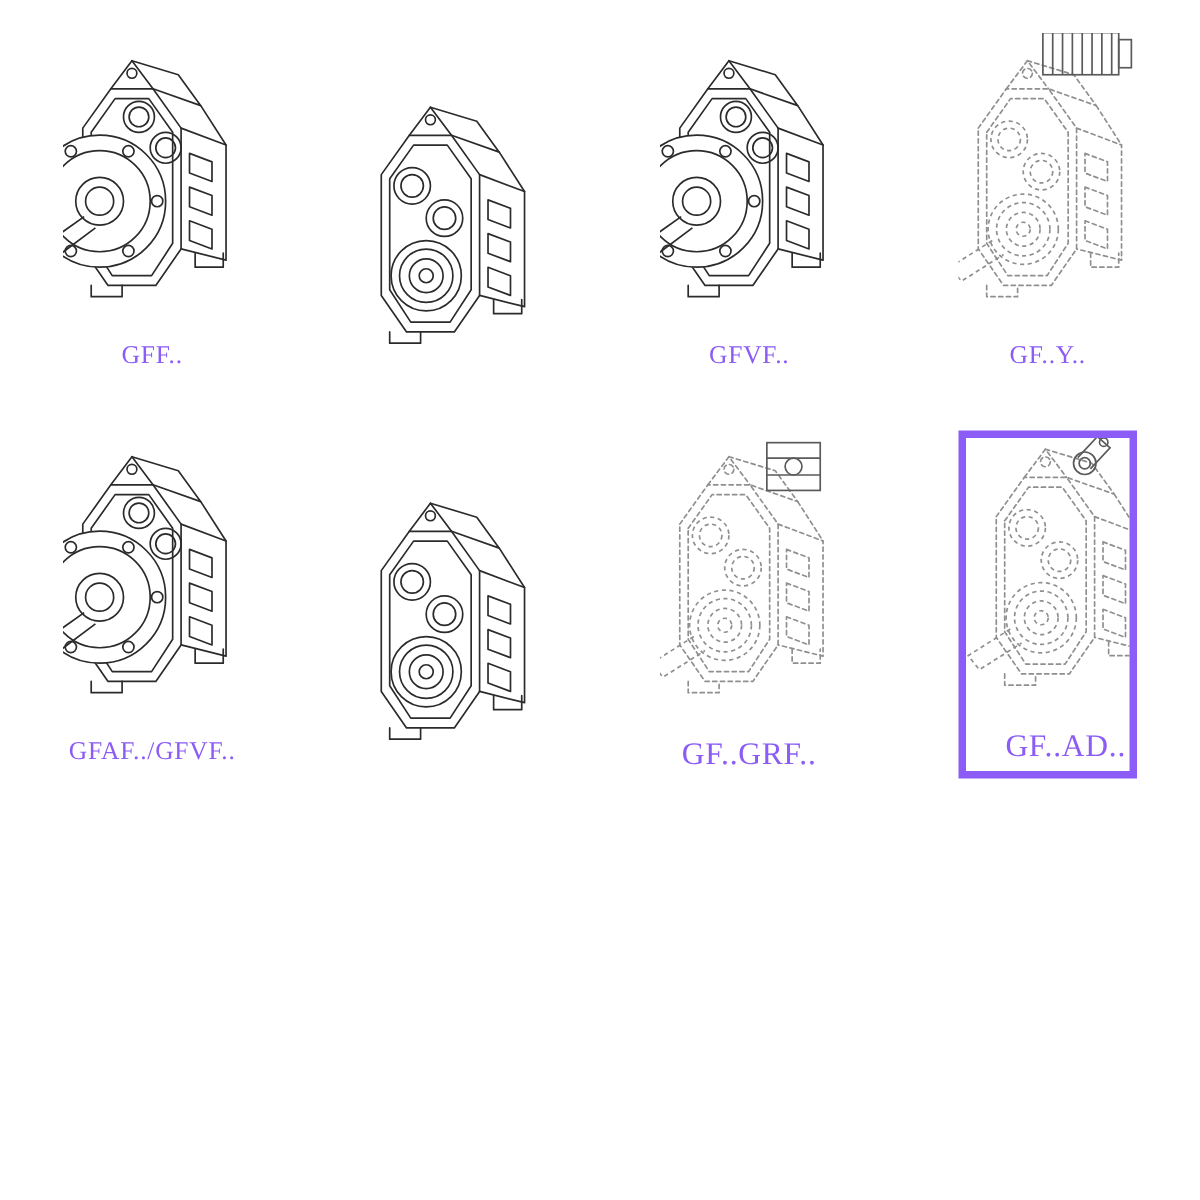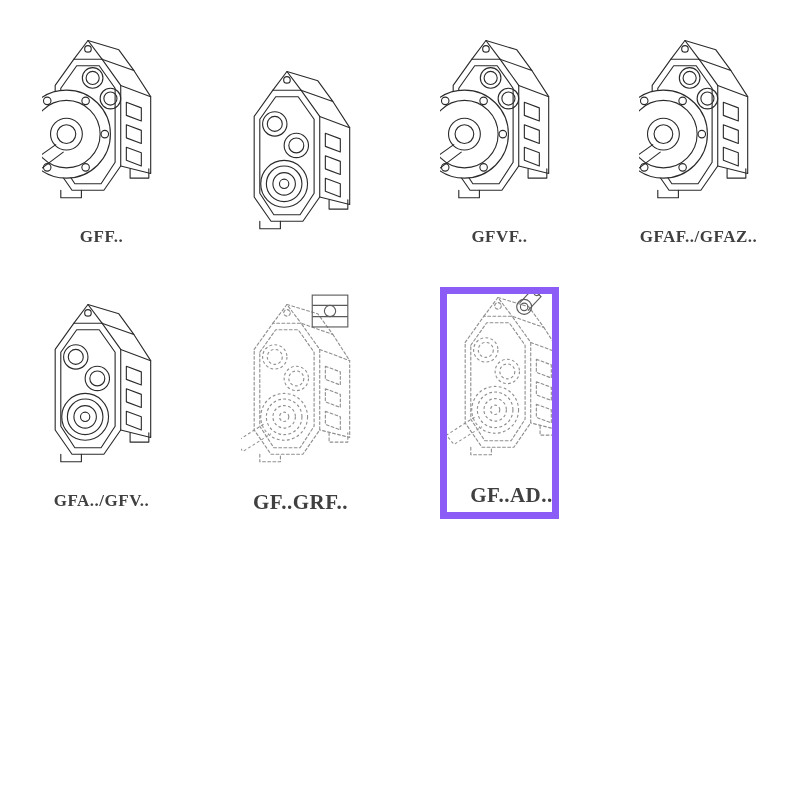--- a/index.html
+++ b/index.html
@@ -20,36 +20,36 @@
   }
   .cell {
     display: flex;
     flex-direction: column;
     align-items: center;
     justify-content: flex-end;
     box-sizing: border-box;
     overflow: hidden;
   }
   .cell.boxed {
-    border: 7px solid #8b5cf6;
+    border: 5px solid #8b5cf6;
     padding-left: 24px;
   }
   .drawing {
     width: 172px;
     height: 206px;
     flex: 0 0 auto;
     stroke-width: 1.2;
   }
   .drawing.solid  { stroke: #2b2b2b; }
   .drawing.dashed { stroke: #8f8f8f; }
   .label {
-    font-weight: 700;
+    font-weight: 400;
     font-size: 17px;
     letter-spacing: 0.5px;
-    color: #404040;
+    color: #8b5cf6;
     line-height: 1;
     padding: 4px 0 10px 0;
     text-align: center;
     white-space: nowrap;
   }
   .label.large { font-size: 21px; padding-bottom: 6px; text-align: center; }
   .defs-holder { position: absolute; width: 0; height: 0; overflow: hidden; }
 </style>
 </head>
 <body>
@@ -203,33 +203,38 @@
   <figure class="cell">
     <svg class="drawing solid" viewBox="0 0 180 220">
         <use href="#sym-flange"></use>
       </svg>
     <figcaption class="label">GFVF..</figcaption>
   </figure>
 
 
 
 
+  <figure class="cell">
+    <svg class="drawing dashed" viewBox="0 0 180 220">
+        <use href="#sym-motor"></use>
+      </svg>
+    <figcaption class="label">GF..Y..</figcaption>
+  </figure>
 
   <figure class="cell">
     <svg class="drawing solid" viewBox="0 0 180 220">
         <use href="#sym-flange"></use>
       </svg>
-    <figcaption class="label">GFAF../GFAZ..</figcaption>
+    <figcaption class="label">GFAF../GFVF..</figcaption>
   </figure>
 
   <figure class="cell">
     <svg class="drawing solid" viewBox="0 0 180 220">
         <use href="#sym-foot"></use>
       </svg>
-    <figcaption class="label">GFA../GFV..</figcaption>
   </figure>
 
   <figure class="cell">
     <svg class="drawing dashed" viewBox="0 0 180 220">
         <use href="#sym-grf"></use>
       </svg>
     <figcaption class="label large">GF..GRF..</figcaption>
   </figure>
 
   <figure class="cell boxed">

